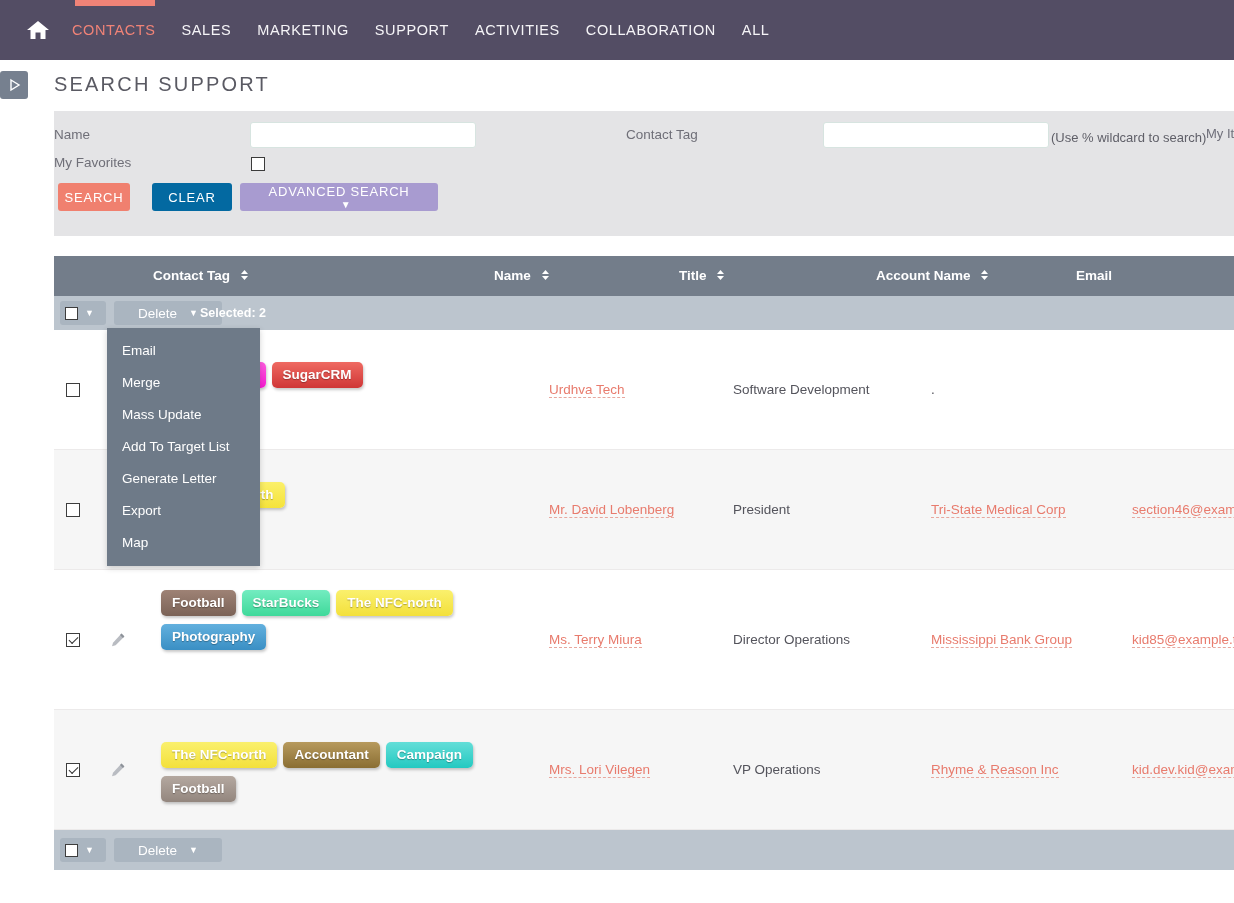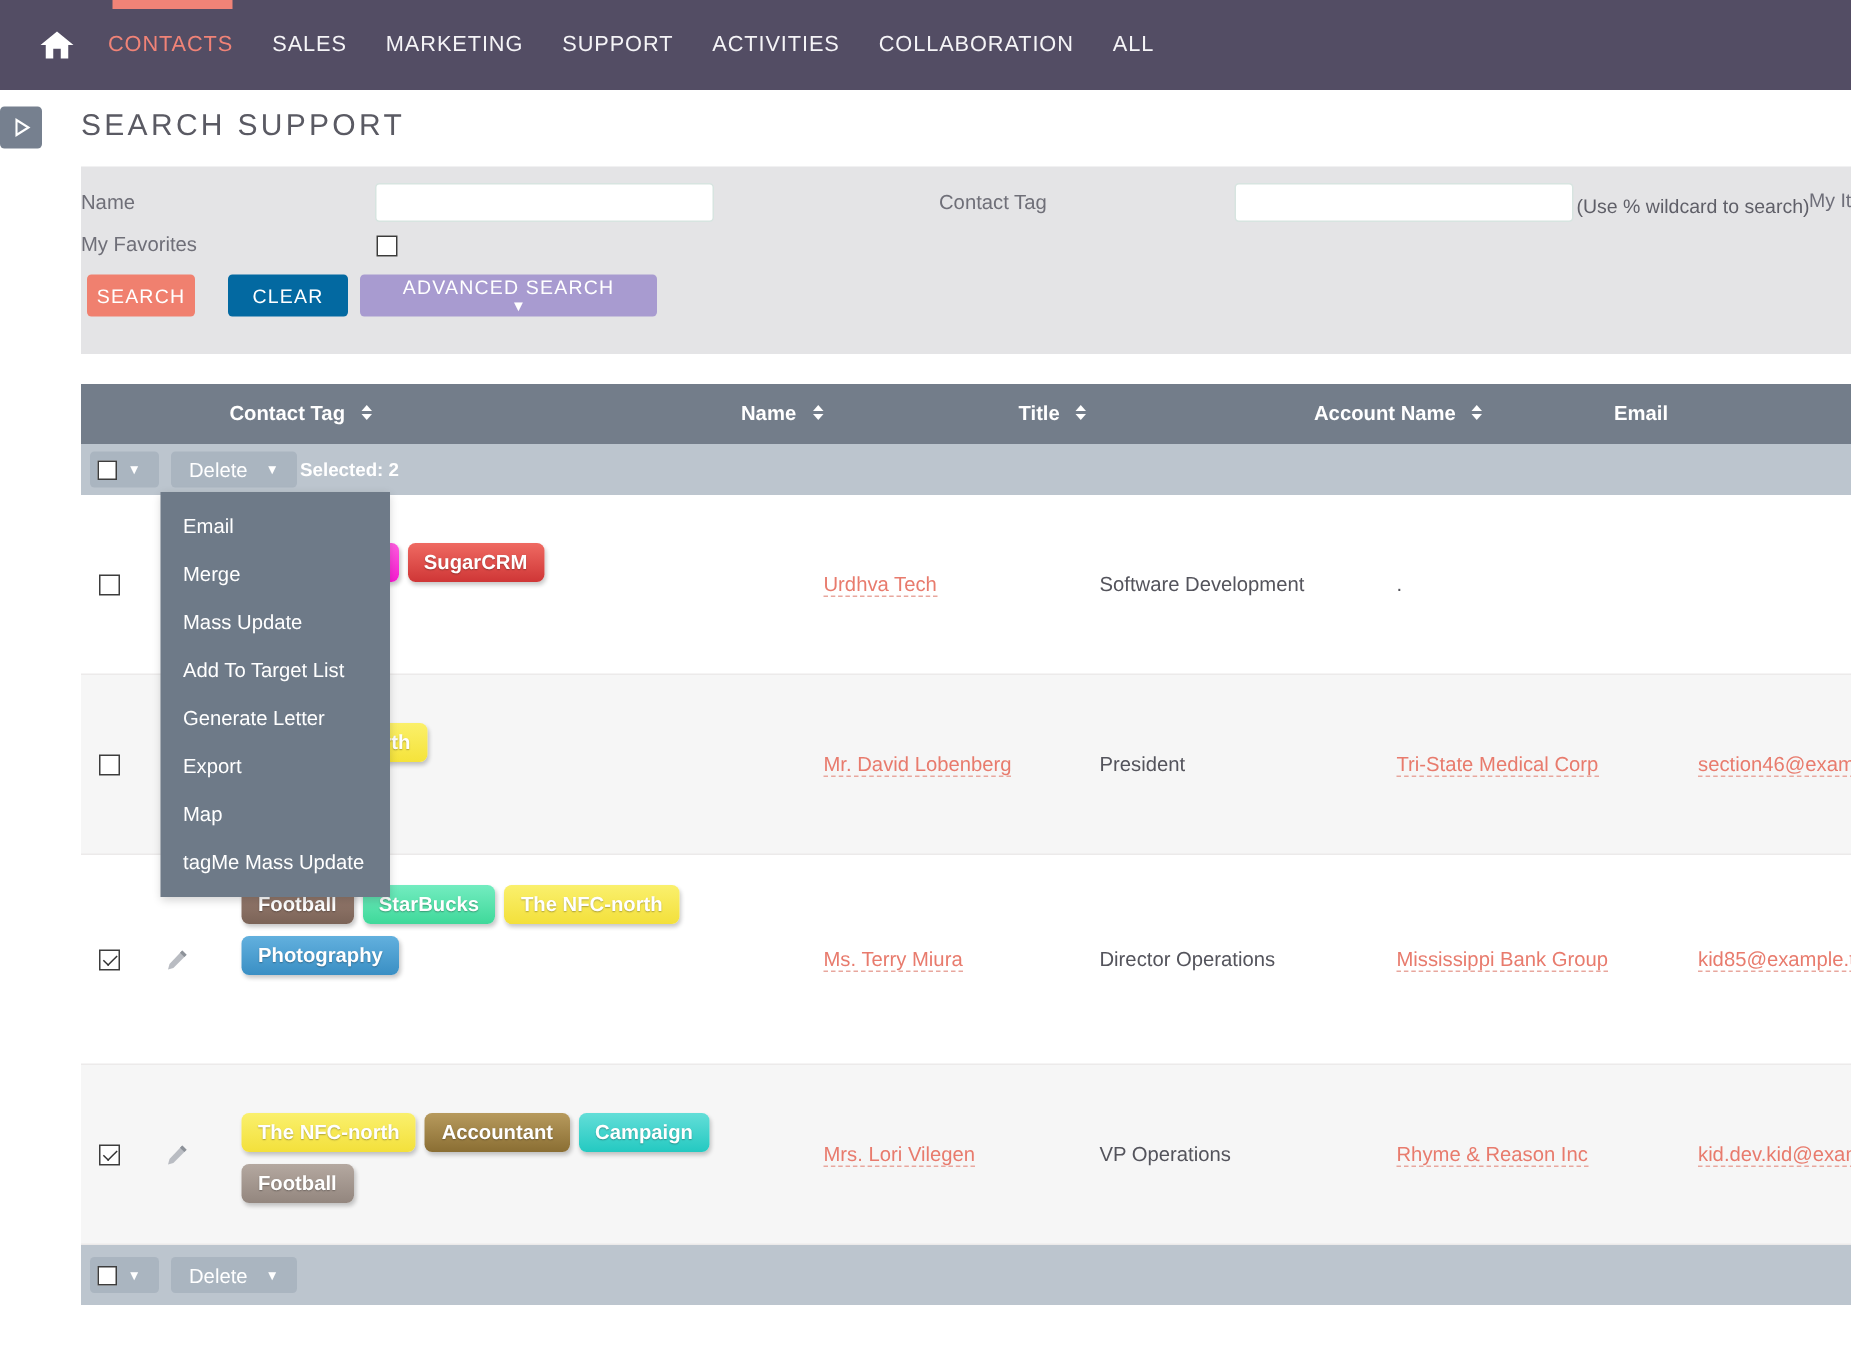--- a/index.html
+++ b/index.html
@@ -137,21 +137,21 @@
     display: flex; align-items: center;
     cursor: pointer;
   }
   .chk-drop .box {
     width: 13px; height: 13px; background: #fff;
     border: 1.5px solid #3d3d3d; margin-left: 5px;
   }
   .chk-drop .caret { color: #fff; font-size: 9px; margin-left: 7px; }
   .del-btn {
     position: absolute; top: 5px; left: 60px;
-    height: 24px; padding: 0 12px;
+    height: 24px; padding: 0 24px;
     background: #aab5c0; border-radius: 3px;
     color: #fff; font-size: 13.5px;
     display: flex; align-items: center;
     cursor: pointer;
   }
   .del-btn .caret { font-size: 9px; margin-left: 12px; }
   .sel-count {
     position: absolute; top: 10px; left: 146px;
     color: #ffffff; font-size: 12.5px; font-weight: bold;
   }
@@ -379,16 +379,15 @@
 </div>
 
 <div id="action-menu">
     <div class="menu-item">Email</div>
     <div class="menu-item">Merge</div>
     <div class="menu-item">Mass Update</div>
     <div class="menu-item">Add To Target List</div>
     <div class="menu-item">Generate Letter</div>
     <div class="menu-item">Export</div>
     <div class="menu-item">Map</div>
-    <div class="menu-item">tagMe Mass Update</div>
   </div>
 
 <div id="bottom-strip"></div>
 
 </body></html>

